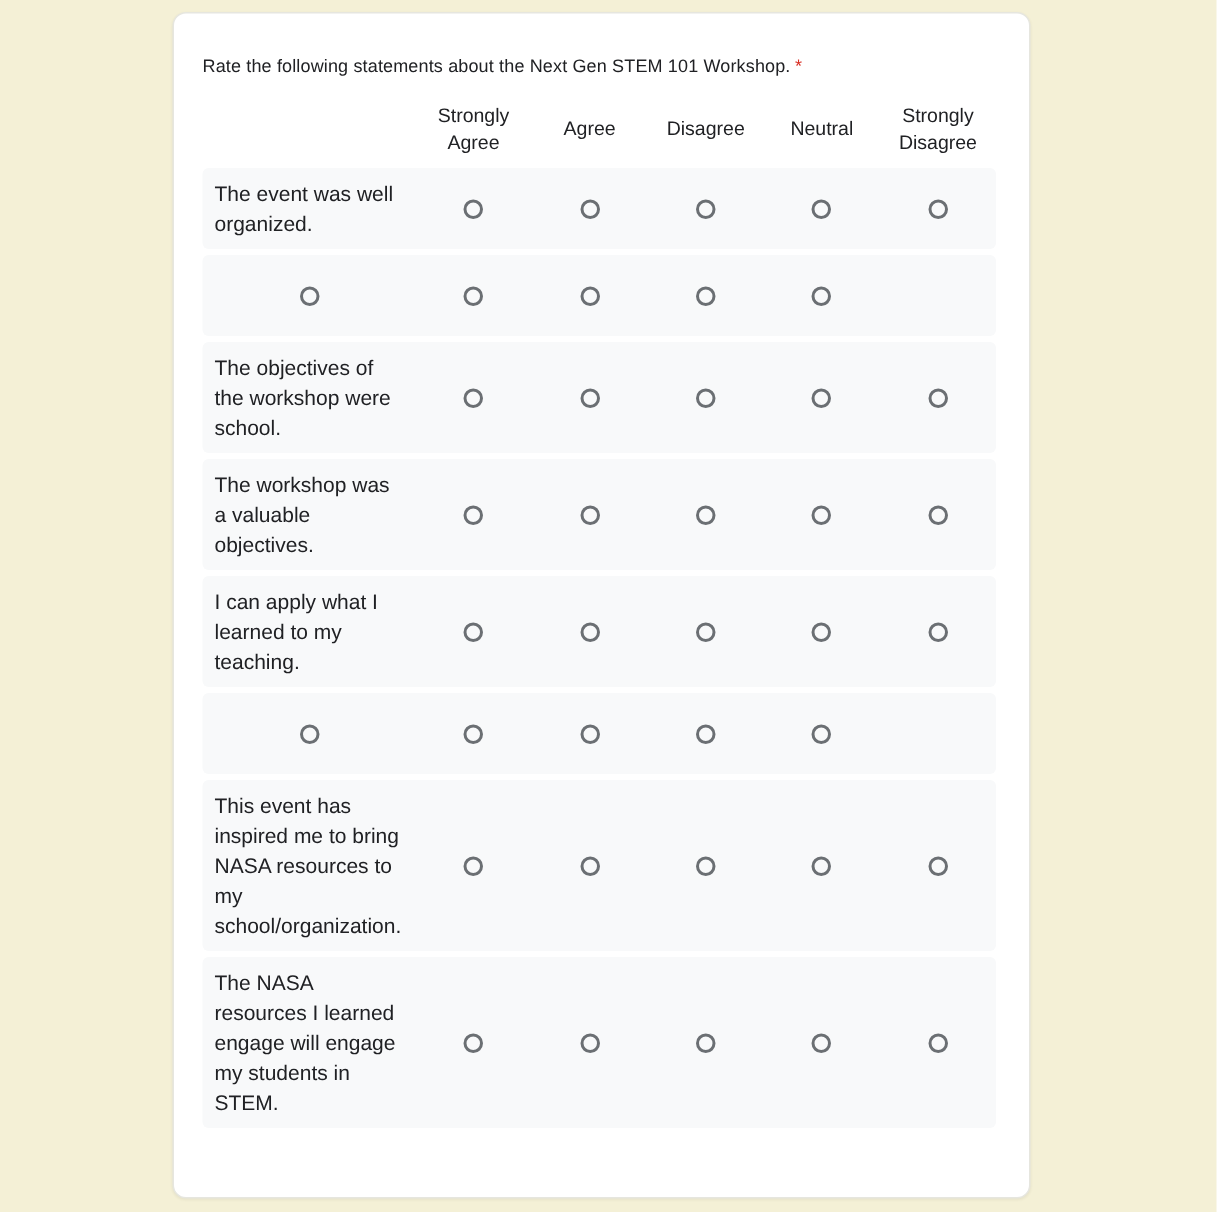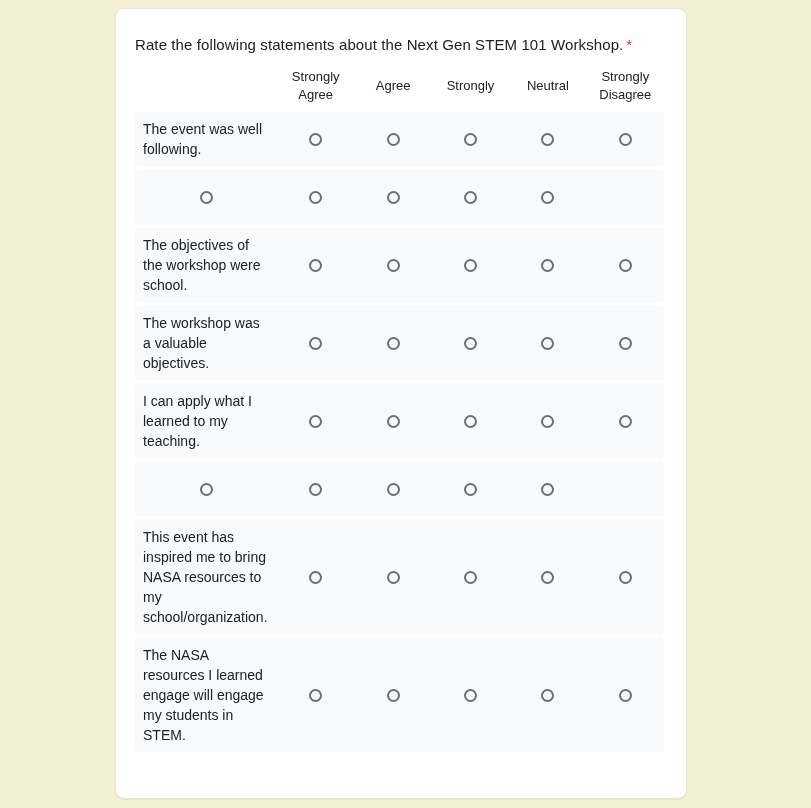--- a/index.html
+++ b/index.html
@@ -21,21 +21,21 @@
     top: 8px;
     width: 572px;
     min-height: 791px;
     background: #ffffff;
     border: 1px solid #e6e6df;
     border-radius: 9px;
     box-shadow: 0 1px 2px rgba(0,0,0,0.06);
     padding: 26px 22px 30px 19px;
   }
   .question-title {
-    font-size: 15px;
+    font-size: 12px;
     line-height: 19px;
     color: #202124;
     letter-spacing: .1px;
   }
   .required-marker {
     color: #d93025;
     padding-left: 3px;
   }
   .grid-header {
     margin-top: 6px;
@@ -91,29 +91,29 @@
 <div class="card">
   <div class="question-title">
     <span>Rate the following statements about the Next Gen STEM 101 Workshop.</span><span class="required-marker">*</span>
   </div>
 
   <div class="grid-header">
     <div class="hcell"></div>
 
   <div class="hcell">Strongly Agree</div>
       <div class="hcell">Agree</div>
-      <div class="hcell">Strongly</div>
+      <div class="hcell">Disagree</div>
       <div class="hcell">Neutral</div>
       <div class="hcell">Strongly Disagree</div>
     </div>
 
   <div class="grid-body">
 
   <div class="grid-row">
-        <div class="row-label">The event was well following.</div>
+        <div class="row-label">The event was well organized.</div>
         <div class="radio-cell">
           <span class="radio" role="radio" aria-checked="false"></span>
         </div>
         <div class="radio-cell">
           <span class="radio" role="radio" aria-checked="false"></span>
         </div>
         <div class="radio-cell">
           <span class="radio" role="radio" aria-checked="false"></span>
         </div>
         <div class="radio-cell">

